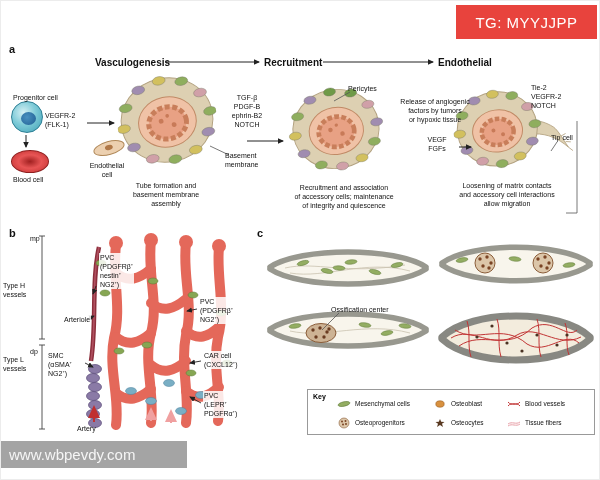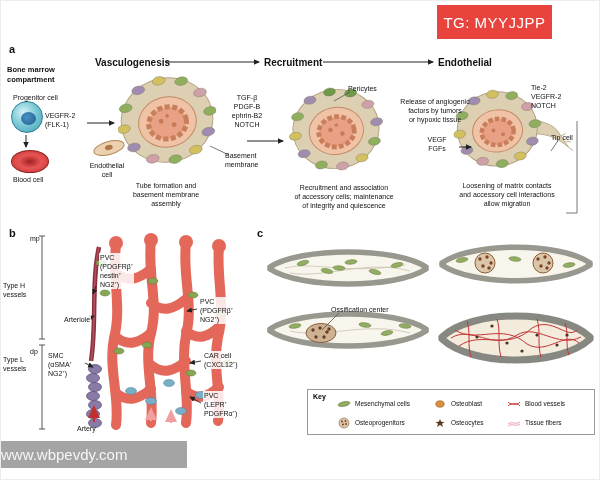--- a/index.html
+++ b/index.html
@@ -6,24 +6,24 @@
   .canvas{position:relative;width:600px;height:480px;background:#fff;overflow:hidden;
           font-family:"Liberation Sans",sans-serif;border:1px solid #ececec;box-sizing:border-box;}
   .t{position:absolute;font-size:7px;line-height:1.3;color:#111;white-space:pre-line;z-index:30;}
   .b{font-weight:700;}
   .c{text-align:center;}
   .wbg{background:rgba(255,255,255,.85);padding:0 1px;}
   .plabel{position:absolute;font-weight:700;font-size:11px;color:#111;z-index:30;}
   .hdr{position:absolute;font-weight:700;font-size:10px;color:#111;z-index:30;}
   .gfx{position:absolute;z-index:10;}
   .overlay{position:absolute;left:0;top:0;z-index:20;pointer-events:none;}
-  .wm-top{position:absolute;left:436px;top:4px;width:115px;height:34px;background:#e8433d;color:#fff;
+  .wm-top{position:absolute;left:455px;top:4px;width:141px;height:34px;background:#e8433d;color:#fff;
           font-size:15px;display:flex;align-items:center;justify-content:center;letter-spacing:.5px;z-index:40;}
   .wm-bottom{position:absolute;left:0;top:440px;width:186px;height:27px;background:rgba(90,90,90,.55);
-          color:#f5f5f5;font-size:15px;display:flex;align-items:center;box-sizing:border-box;z-index:40;}
+          color:#f5f5f5;font-size:15px;display:flex;align-items:center;padding-left:8px;box-sizing:border-box;z-index:40;}
   .cell-progenitor{position:absolute;left:10px;top:100px;width:30px;height:30px;border-radius:50%;
           background:radial-gradient(circle at 38% 35%,#d6f0f4 0%,#7ecbd8 45%,#3e9fb4 100%);
           border:1px solid #2d7f95;z-index:10;}
   .cell-nucleus{position:absolute;left:9px;top:10px;width:15px;height:13px;border-radius:50%;
           background:radial-gradient(circle at 40% 40%,#4a90c0,#1f5e92);}
   .cell-blood{position:absolute;left:10px;top:149px;width:36px;height:21px;border-radius:50%;
           background:radial-gradient(ellipse at 50% 50%,#a02020 0%,#e85555 45%,#c03030 100%);
           border:1px solid #8f1f1f;z-index:10;}
   .cell-endo{position:absolute;left:92px;top:140px;width:30px;height:12px;border-radius:50%;
           background:#ecd0b0;border:1px solid #b08858;transform:rotate(-15deg);z-index:10;}
@@ -298,22 +298,20 @@
       <path d="M84,362 L92,366" marker-end="url(#ah)"></path>
       <path d="M200,360 L189,362" marker-end="url(#ah)"></path>
       <path d="M200,402 L189,396" marker-end="url(#ah)"></path>
     </g>
     <path d="M93,421 L93,406" stroke="#c03030" stroke-width="2" fill="none" marker-end="url(#ahr)"></path>
     <path d="M150,420 L150,408" stroke="#f0a0a0" stroke-width="2" fill="none" marker-end="url(#ahp)"></path>
     <path d="M170,422 L170,410" stroke="#f0a0a0" stroke-width="2" fill="none" marker-end="url(#ahp)"></path>
   </svg>
 
   <div class="plabel" style="left:8px;top:42px">a</div>
-  <div class="t b" style="left:6px;top:64px;width:72px;font-size:7.5px">Bone marrow
-compartment</div>
   <div class="t" style="left:12px;top:92px">Progenitor cell</div>
   <div class="t" style="left:44px;top:110px">VEGFR-2
 (FLK-1)</div>
   <div class="t" style="left:12px;top:174px">Blood cell</div>
   <div class="t c" style="left:84px;top:160px;width:44px">Endothelial
 cell</div>
 
   <div class="hdr" style="left:94px;top:56px">Vasculogenesis</div>
   <div class="hdr" style="left:263px;top:56px">Recruitment</div>
   <div class="hdr" style="left:437px;top:56px">Endothelial</div>

